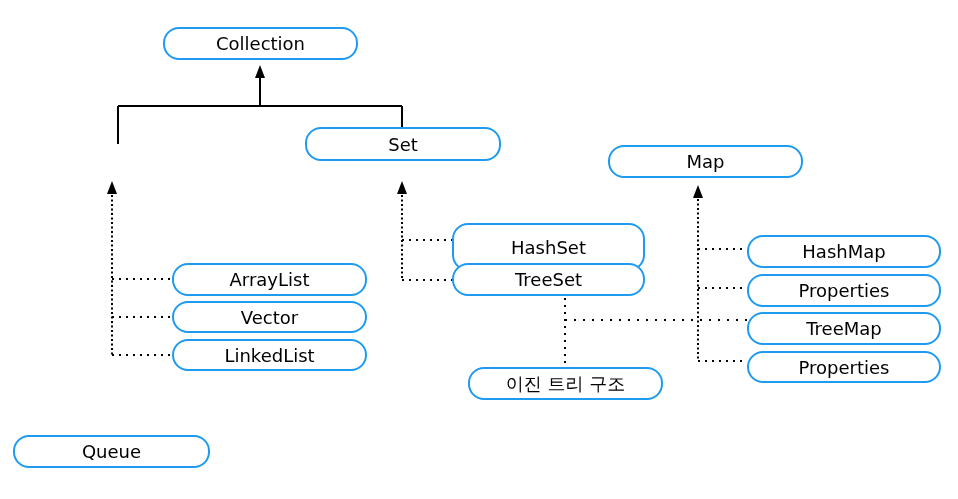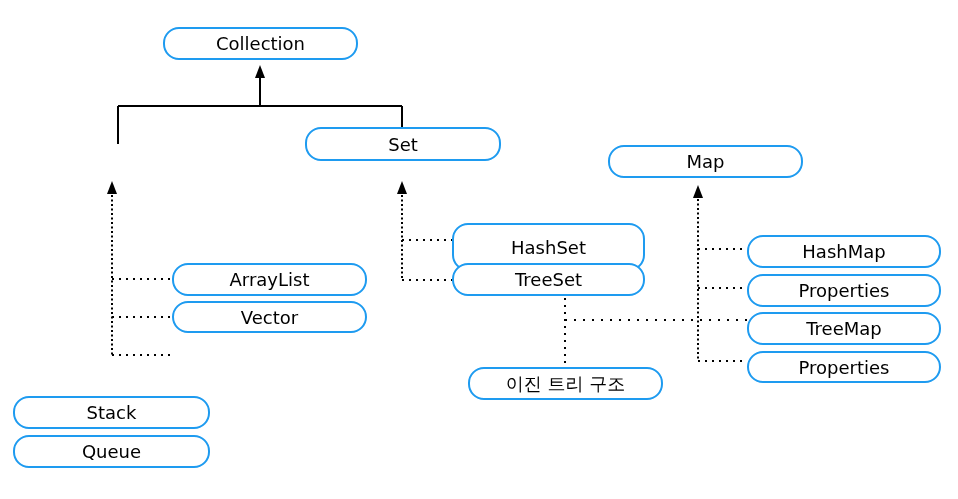--- a/index.html
+++ b/index.html
@@ -96,21 +96,21 @@
     </g>
   </svg>
 
   <div class="node" id="n-collection">Collection</div>
   <div class="node" id="n-set">Set</div>
   <div class="node" id="n-map">Map</div>
   <div class="node" id="n-hashset">HashSet</div>
   <div class="node" id="n-treeset">TreeSet</div>
   <div class="node" id="n-arraylist">ArrayList</div>
   <div class="node" id="n-vector">Vector</div>
-  <div class="node" id="n-stack">Stack</div>
+  <div class="node" id="n-linkedlist">LinkedList</div>
   <div class="node" id="n-hashmap">HashMap</div>
   <div class="node" id="n-queue">Queue</div>
   <div class="node" id="n-hashtable">Properties</div>
   <div class="node" id="n-treemap">TreeMap</div>
   <div class="node" id="n-properties">Properties</div>
   <div class="node" id="n-binarytree">이진 트리 구조</div>
 
 </div>
 
 </body></html>

